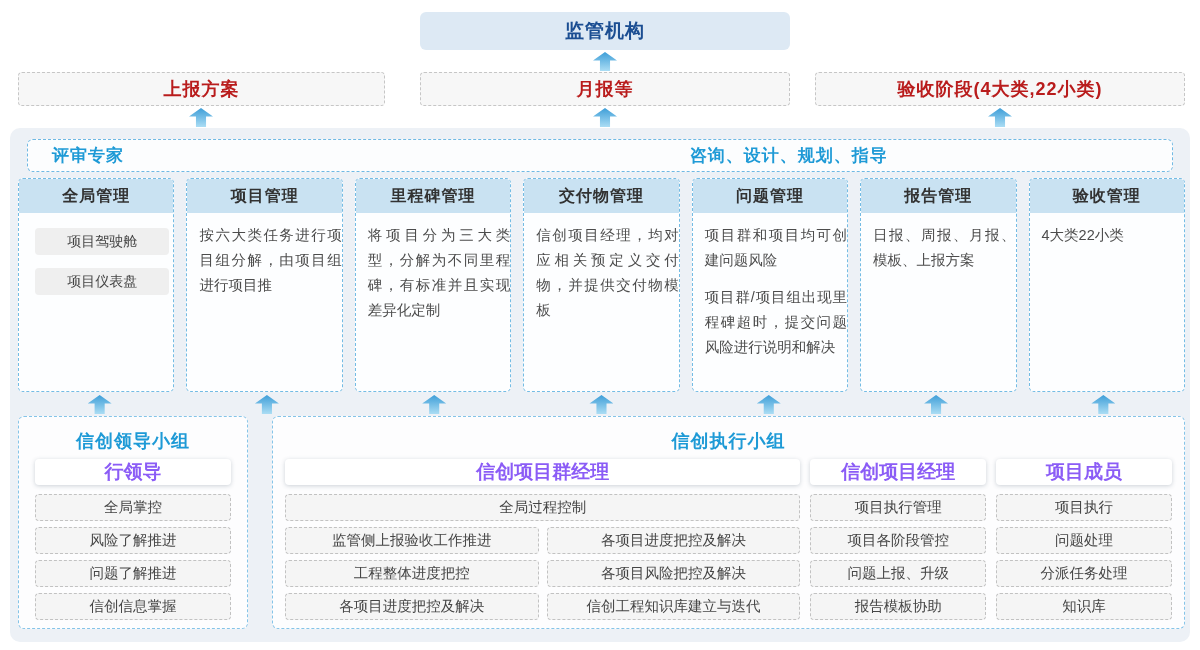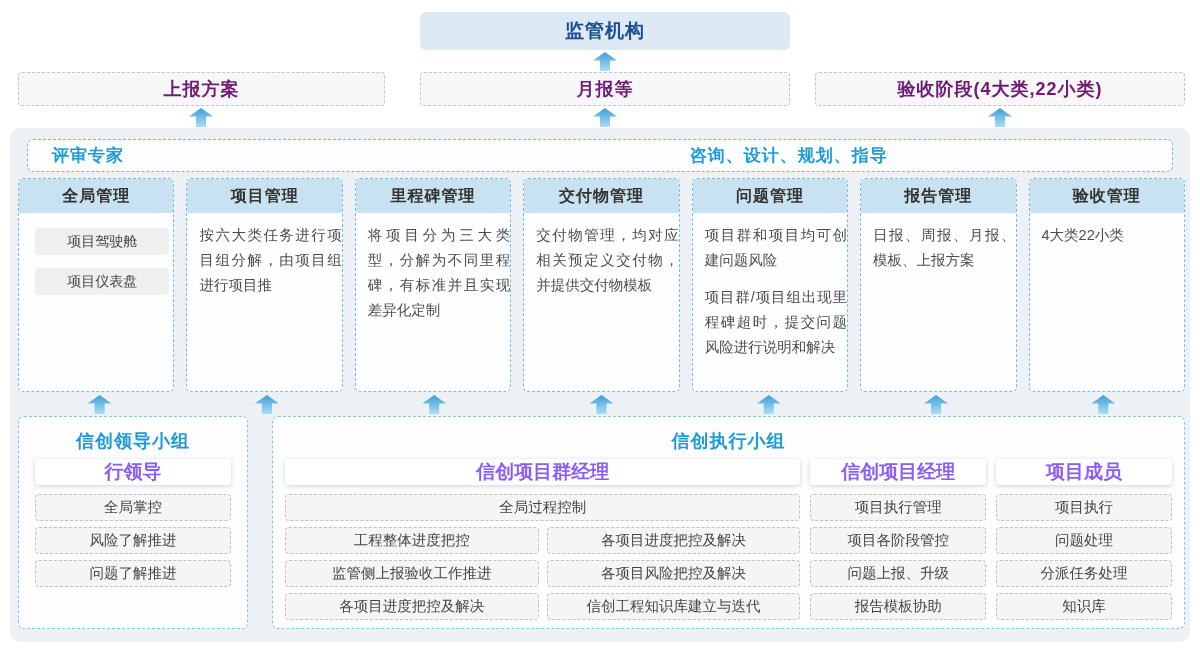--- a/index.html
+++ b/index.html
@@ -15,21 +15,21 @@
   
   .arrow { width: 24px; height: 19px;
     background: linear-gradient(to top, #abddf4, #3e9ed8);
     clip-path: polygon(50% 0, 100% 45%, 71% 45%, 71% 100%, 29% 100%, 29% 45%, 0 45%); }
   .arrow.abs { position: absolute; }
 
   
   .out-box { position: absolute; top: 72px; height: 34px; background: #f7f7f7;
     border: 1px dashed #c6c6c6; border-radius: 4px;
     display: flex; align-items: center; justify-content: center;
-    font-size: 18px; font-weight: bold; color: #701a75; letter-spacing: 1px; }
+    font-size: 18px; font-weight: bold; color: #b91c1c; letter-spacing: 1px; }
   .out-box.b1 { left: 18px;  width: 367px; }
   .out-box.b2 { left: 420px; width: 370px; }
   .out-box.b3 { left: 815px; width: 370px; }
 
   
   .main { position: absolute; left: 10px; top: 128px; width: 1180px; height: 514px;
     background: #edf1f6; border-radius: 10px; }
 
   .header-bar { position: absolute; left: 17px; right: 17px; top: 11px; height: 33px;
     background: #fcfdfe; border: 1.5px dashed #70b9e3; border-radius: 6px; }
@@ -134,21 +134,21 @@
       <div class="col">
         <div class="col-head">里程碑管理</div>
         <div class="col-body">
           <p>将项目分为三大类型，分解为不同里程碑，有标准并且实现差异化定制</p>
         </div>
       </div>
 
       <div class="col">
         <div class="col-head">交付物管理</div>
         <div class="col-body">
-          <p>交付物管理，均对应相关预定义交付物，并提供交付物模板</p>
+          <p>信创项目经理，均对应相关预定义交付物，并提供交付物模板</p>
         </div>
       </div>
 
       <div class="col">
         <div class="col-head">问题管理</div>
         <div class="col-body">
           <p>项目群和项目均可创建问题风险</p>
           <p>项目群/项目组出现里程碑超时，提交问题风险进行说明和解决</p>
         </div>
       </div>
@@ -194,33 +194,34 @@
     </div>
 
     <div class="bottom-row">
 
       <div class="group leader-group">
         <div class="group-title">信创领导小组</div>
         <div class="role-box">行领导</div>
         <div class="ditem">全局掌控</div>
         <div class="ditem">风险了解推进</div>
         <div class="ditem">问题了解推进</div>
+        <div class="ditem">信创信息掌握</div>
       </div>
 
       <div class="group exec-group">
         <div class="group-title">信创执行小组</div>
         <div class="exec-grid">
 
           <div class="exec-sec wide">
             <div class="role-box">信创项目群经理</div>
             <div class="ditem">全局过程控制</div>
             <div class="two-col">
               <div>
+                <div class="ditem">监管侧上报验收工作推进</div>
                 <div class="ditem">工程整体进度把控</div>
-                <div class="ditem">监管侧上报验收工作推进</div>
                 <div class="ditem">各项目进度把控及解决</div>
               </div>
               <div>
                 <div class="ditem">各项目进度把控及解决</div>
                 <div class="ditem">各项目风险把控及解决</div>
                 <div class="ditem">信创工程知识库建立与迭代</div>
               </div>
             </div>
           </div>
 

